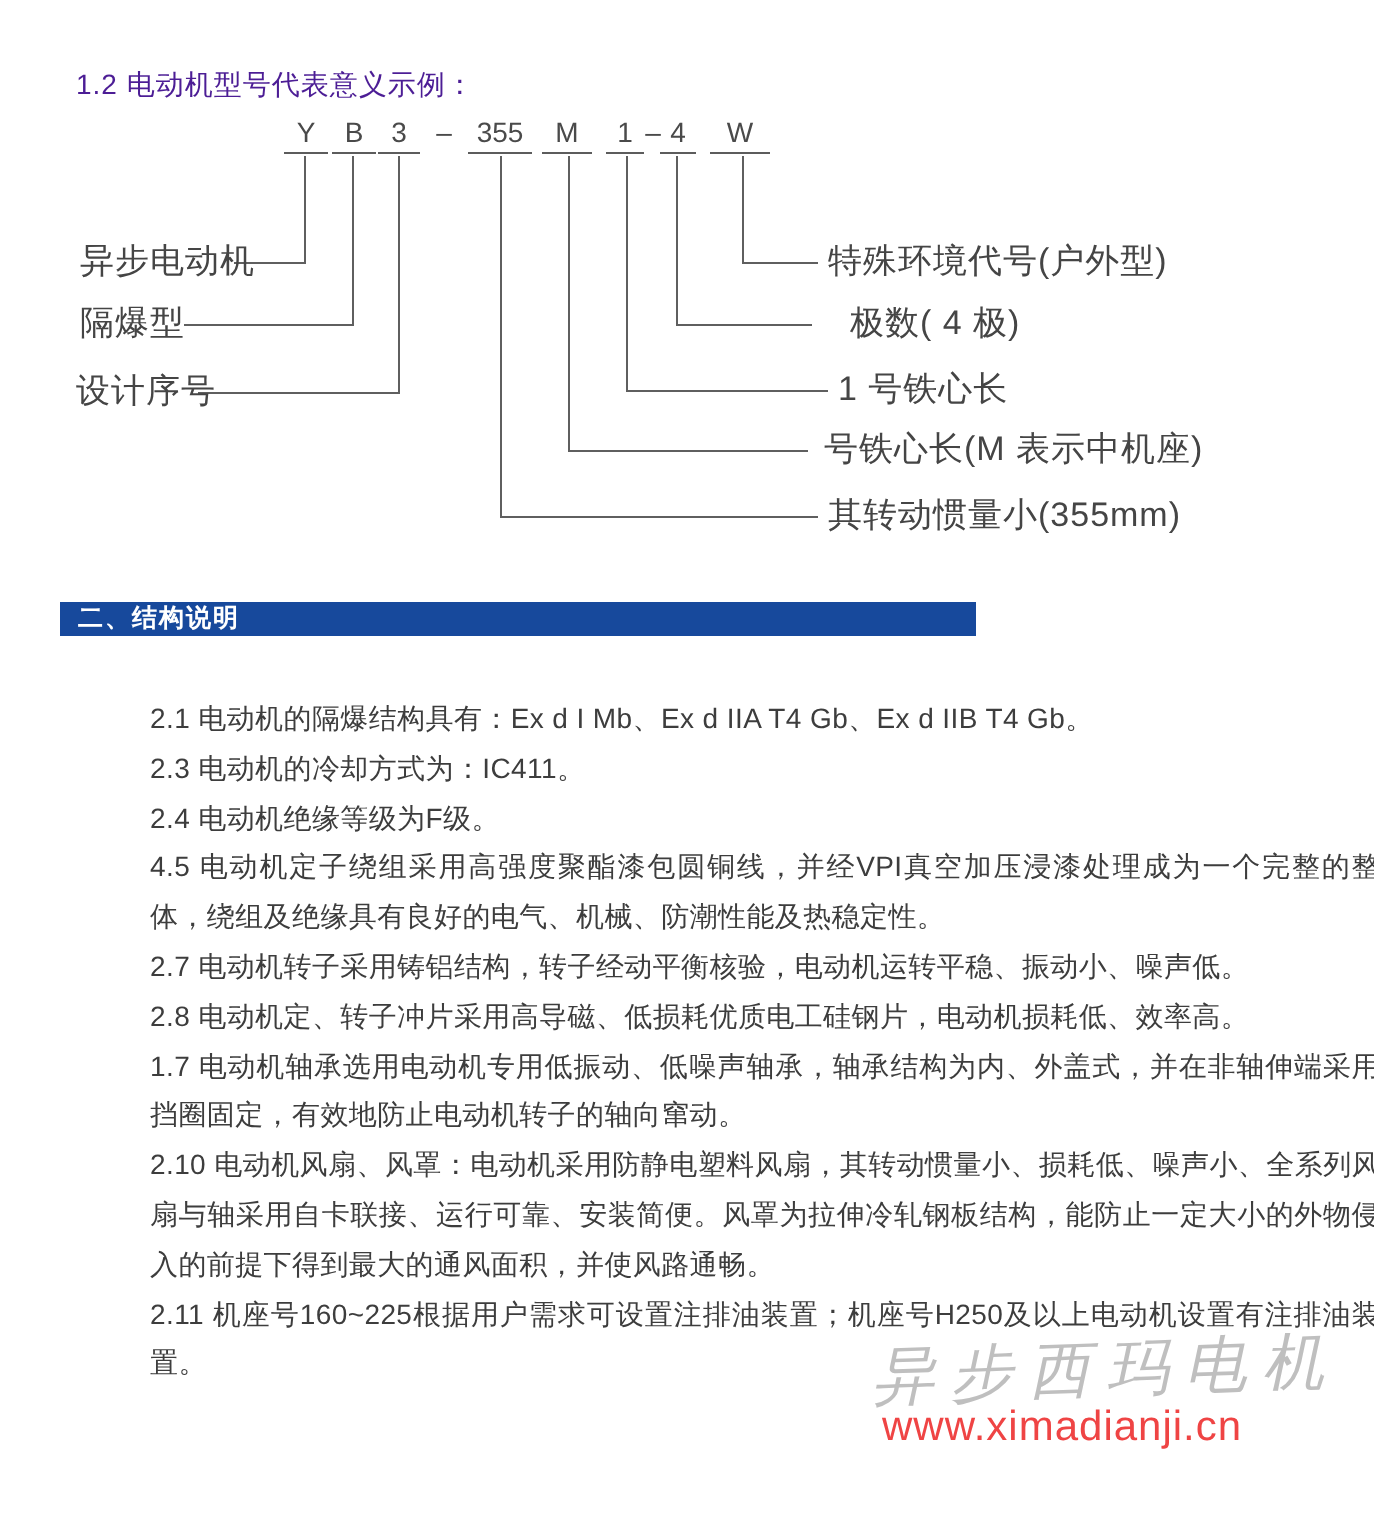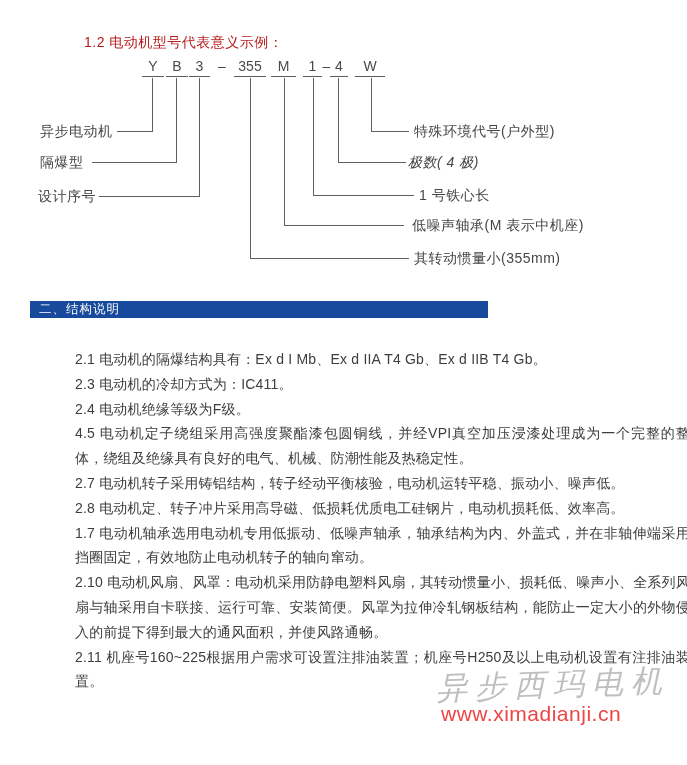--- a/index.html
+++ b/index.html
@@ -4,42 +4,42 @@
 <style>
   html,body{margin:0;padding:0;}
   body{
     width:687px;height:765px;position:relative;overflow:hidden;
     background:#ffffff;
     font-family:"Liberation Sans","DejaVu Sans",sans-serif;
     color:#3d3d3d;
   }
   .doc-title{
     position:absolute;left:38px;top:34px;
-    font-size:14px;color:#b91c1c;letter-spacing:0.5px;white-space:nowrap;margin-left:46px;
+    font-size:14px;color:#4c1d95;letter-spacing:0.5px;white-space:nowrap;
   }
   
   .code-token{
     position:absolute;top:57px;height:19px;
     font-size:14px;color:#4a4a4a;text-align:center;line-height:19px;
     white-space:nowrap;
   }
   .underlined{border-bottom:1px solid #5c5c5c;}
   
   .vline{position:absolute;width:1px;background:#5f5f5f;}
   .hline{position:absolute;height:1px;background:#5f5f5f;}
   
   .dlabel{
-    position:absolute;font-size:14px;color:#454545;
+    position:absolute;font-size:17px;color:#454545;
     line-height:14px;white-space:nowrap;letter-spacing:0.5px;
   }
   
   .section-bar{
     position:absolute;left:30px;top:301px;width:458px;height:17px;
     background:#17499c;color:#ffffff;
-    font-size:12.5px;font-weight:normal;line-height:17px;
+    font-size:12.5px;font-weight:bold;line-height:17px;
     padding-left:9px;box-sizing:border-box;letter-spacing:1px;
   }
   
   .paras{position:absolute;left:38px;top:347px;width:615px;margin-left:37px;}
   .paras p{
     margin:0;font-size:14px;line-height:24.8px;
     text-align:justify;color:#3d3d3d;letter-spacing:0.2px;
   }
   
   .wm-script{
@@ -88,23 +88,23 @@
 <div class="hline" style="left:338px;top:162px;width:68px;"></div>
 <div class="hline" style="left:313px;top:195px;width:101px;"></div>
 <div class="hline" style="left:284px;top:225px;width:120px;"></div>
 <div class="hline" style="left:250px;top:258px;width:159px;"></div>
 
 <div class="dlabel" style="left:40px;top:124px;">异步电动机</div>
 <div class="dlabel" style="left:40px;top:155px;">隔爆型</div>
 <div class="dlabel" style="left:38px;top:189px;">设计序号</div>
 
 <div class="dlabel" style="left:414px;top:124px;">特殊环境代号(户外型)</div>
-<div class="dlabel" style="left:408px;top:155px;font-style:italic;">极数( 4 极)</div>
+<div class="dlabel" style="left:425px;top:155px;">极数( 4 极)</div>
 <div class="dlabel" style="left:419px;top:188px;">1 号铁心长</div>
-<div class="dlabel" style="left:412px;top:218px;">低噪声轴承(M 表示中机座)</div>
+<div class="dlabel" style="left:412px;top:218px;">号铁心长(M 表示中机座)</div>
 <div class="dlabel" style="left:414px;top:251px;">其转动惯量小(355mm)</div>
 
 <div class="section-bar">
   <span>二、结构说明</span>
 </div>
 
 <div class="paras">
   <p>2.1 电动机的隔爆结构具有：Ex d I Mb、Ex d IIA T4 Gb、Ex d IIB T4 Gb。</p>
   <p>2.3 电动机的冷却方式为：IC411。</p>
   <p>2.4 电动机绝缘等级为F级。</p>

